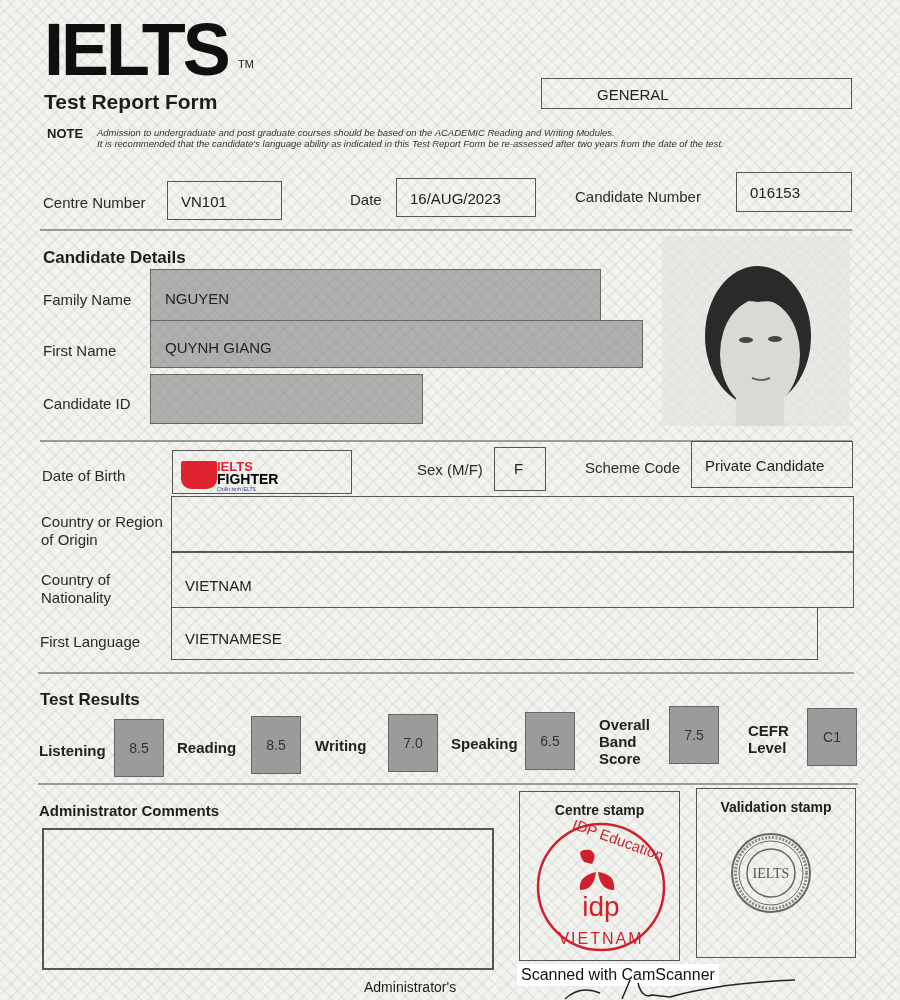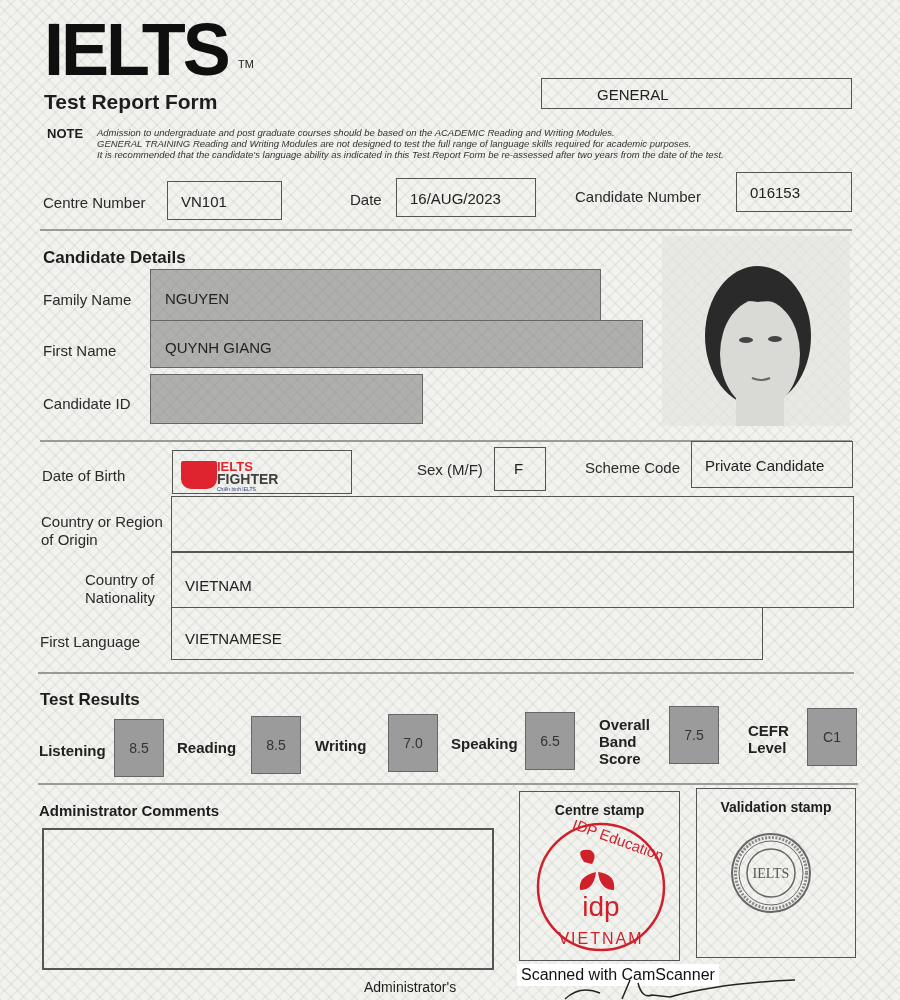--- a/index.html
+++ b/index.html
@@ -31,21 +31,20 @@
 <div class="abs logo">IELTS</div>
 <div class="tm">TM</div>
 <div class="abs" style="left:44px;top:90px;font-size:21px;font-weight:bold;">Test Report Form</div>
 <div class="box" style="left:541px;top:78px;width:311px;height:31px;">
   <span class="val" style="left:55px;top:7px;">GENERAL</span>
 </div>
 
 <div class="abs bold" style="left:47px;top:126px;font-size:13px;">NOTE</div>
 <div class="abs note-text" style="left:97px;top:127px;">
   <div>Admission to undergraduate and post graduate courses should be based on the ACADEMIC Reading and Writing Modules.</div>
-  <div>GENERAL TRAINING Reading and Writing Modules are not designed to test the full range of language skills required for academic purposes.</div>
   <div>It is recommended that the candidate's language ability as indicated in this Test Report Form be re-assessed after two years from the date of the test.</div>
 </div>
 
 <span class="lbl" style="left:43px;top:194px;">Centre Number</span>
 <div class="box" style="left:167px;top:181px;width:115px;height:39px;">
   <span class="val" style="left:13px;top:11px;">VN101</span>
 </div>
 <span class="lbl" style="left:350px;top:191px;">Date</span>
 <div class="box" style="left:396px;top:178px;width:140px;height:39px;">
   <span class="val" style="left:13px;top:11px;">16/AUG/2023</span>
@@ -81,42 +80,42 @@
     <path d="M90 142 Q99 146 108 142" stroke="#666" stroke-width="2" fill="none"></path>
   </svg>
 </div>
 
 <div class="hr" style="left:40px;top:440px;width:812px;"></div>
 
 <span class="lbl" style="left:42px;top:467px;">Date of Birth</span>
 <div class="box" style="left:172px;top:450px;width:180px;height:44px;">
   <div class="abs" style="left:8px;top:10px;width:36px;height:28px;background:#e0242f;border-radius:2px 2px 10px 10px;"></div>
   <span class="abs" style="left:44px;top:10px;font-size:13px;font-weight:900;color:#e0242f;line-height:12px;">IELTS</span>
-  <span class="abs" style="left:44px;top:22px;font-size:14px;font-weight:900;color:#404040;line-height:13px;">FIGHTER</span>
+  <span class="abs" style="left:44px;top:22px;font-size:14px;font-weight:900;color:#000000;line-height:13px;">FIGHTER</span>
   <span class="abs" style="left:44px;top:35px;font-size:5px;color:#2b3990;">Chiến binh IELTS</span>
 </div>
 <span class="lbl" style="left:417px;top:461px;">Sex (M/F)</span>
 <div class="box" style="left:494px;top:447px;width:52px;height:44px;">
   <span class="val" style="left:19px;top:12px;">F</span>
 </div>
 <span class="lbl" style="left:585px;top:459px;">Scheme Code</span>
 <div class="box" style="left:691px;top:441px;width:162px;height:47px;">
   <span class="val" style="left:13px;top:15px;text-align:right;">Private Candidate</span>
 </div>
 
 <span class="lbl" style="left:41px;top:513px;width:125px;">Country or Region of Origin</span>
 <div class="box" style="left:171px;top:496px;width:683px;height:56px;">
   <span class="val" style="left:13px;top:18px;"></span>
 </div>
-<span class="lbl" style="left:41px;top:571px;width:90px;margin-left:44px;">Country of Nationality</span>
+<span class="lbl" style="left:41px;top:571px;width:90px;">Country of Nationality</span>
 <div class="box" style="left:171px;top:552px;width:683px;height:56px;">
   <span class="val" style="left:13px;top:24px;">VIETNAM</span>
 </div>
 <span class="lbl" style="left:40px;top:633px;">First Language</span>
-<div class="box" style="left:171px;top:607px;width:592px;height:53px;">
+<div class="box" style="left:171px;top:607px;width:647px;height:53px;">
   <span class="val" style="left:13px;top:22px;">VIETNAMESE</span>
 </div>
 <div class="hr" style="left:38px;top:672px;width:816px;"></div>
 
 <div class="abs bold" style="left:40px;top:690px;font-size:17px;">Test Results</div>
 <span class="rlbl" style="left:39px;top:742px;">Listening</span>
 <div class="score" style="left:114px;top:719px;">8.5</div>
 <span class="rlbl" style="left:177px;top:739px;">Reading</span>
 <div class="score" style="left:251px;top:716px;">8.5</div>
 <span class="rlbl" style="left:315px;top:737px;">Writing</span>

